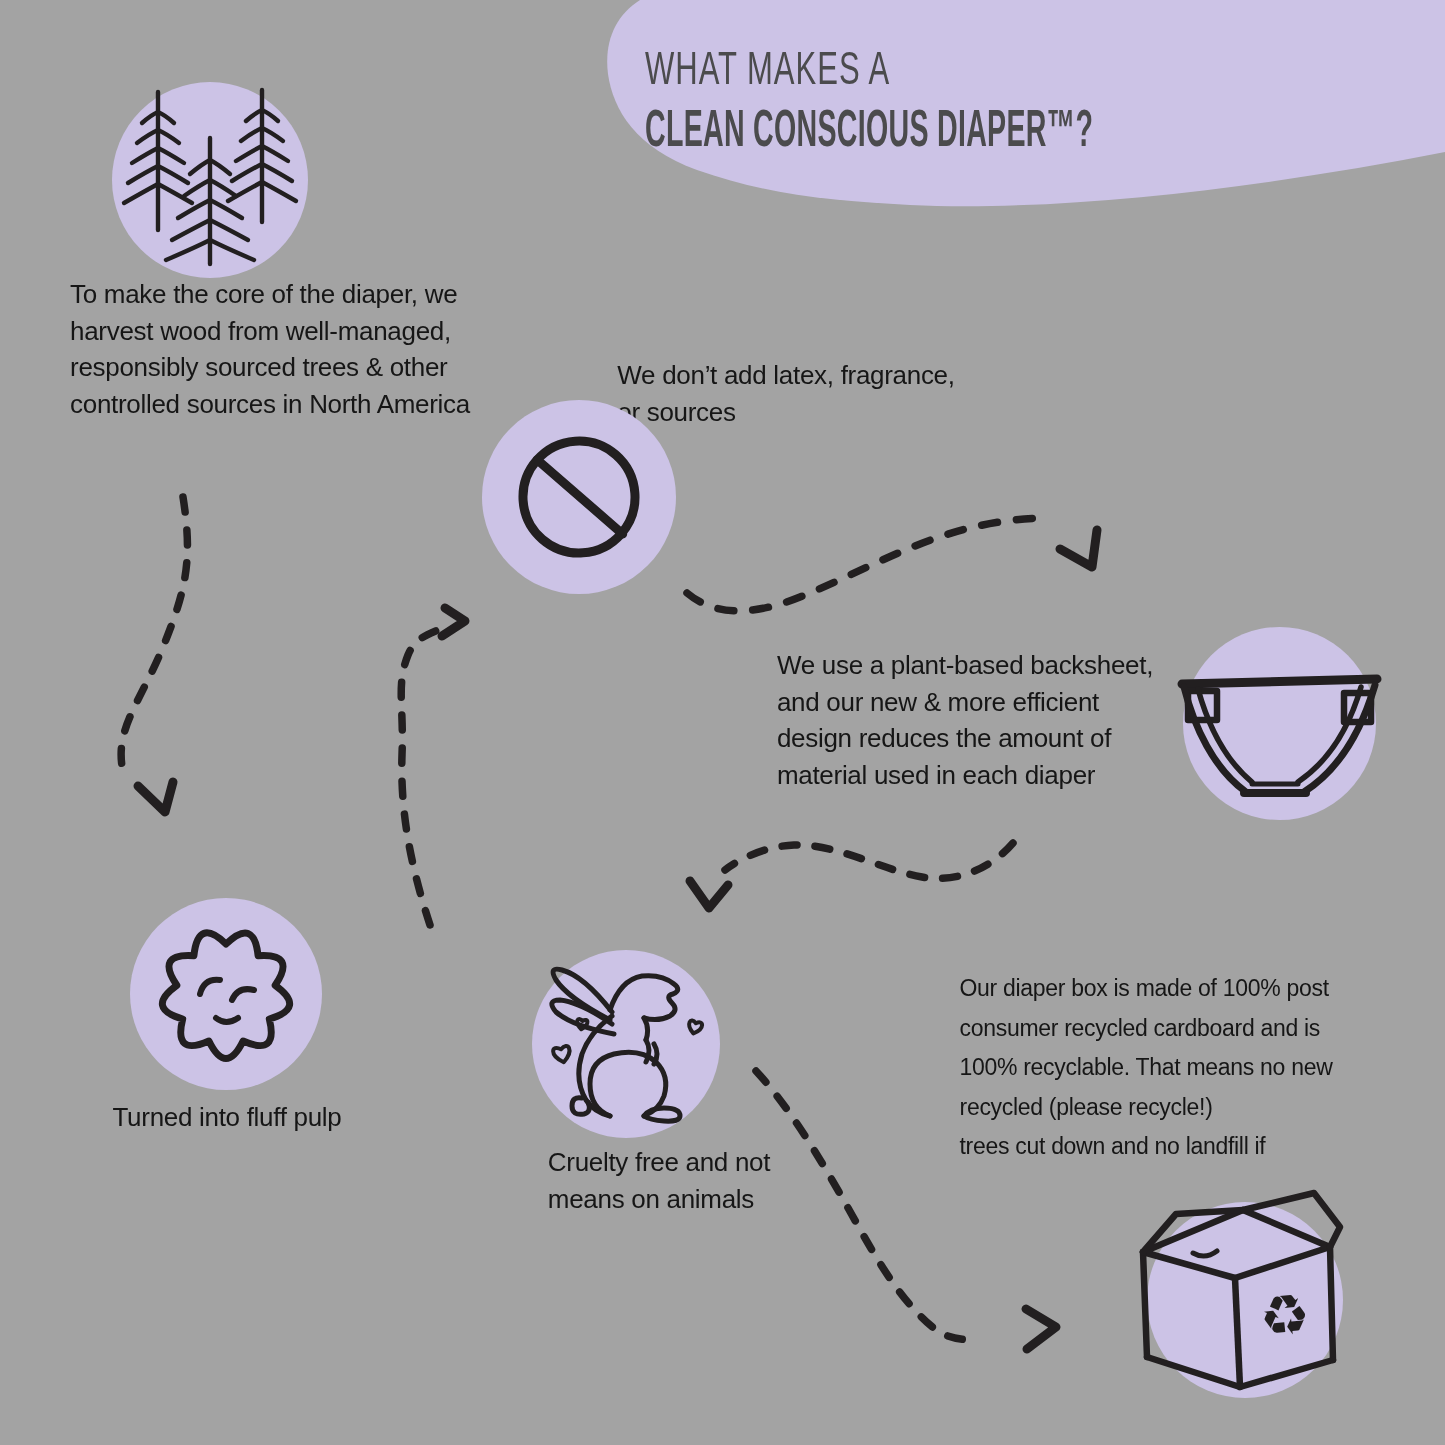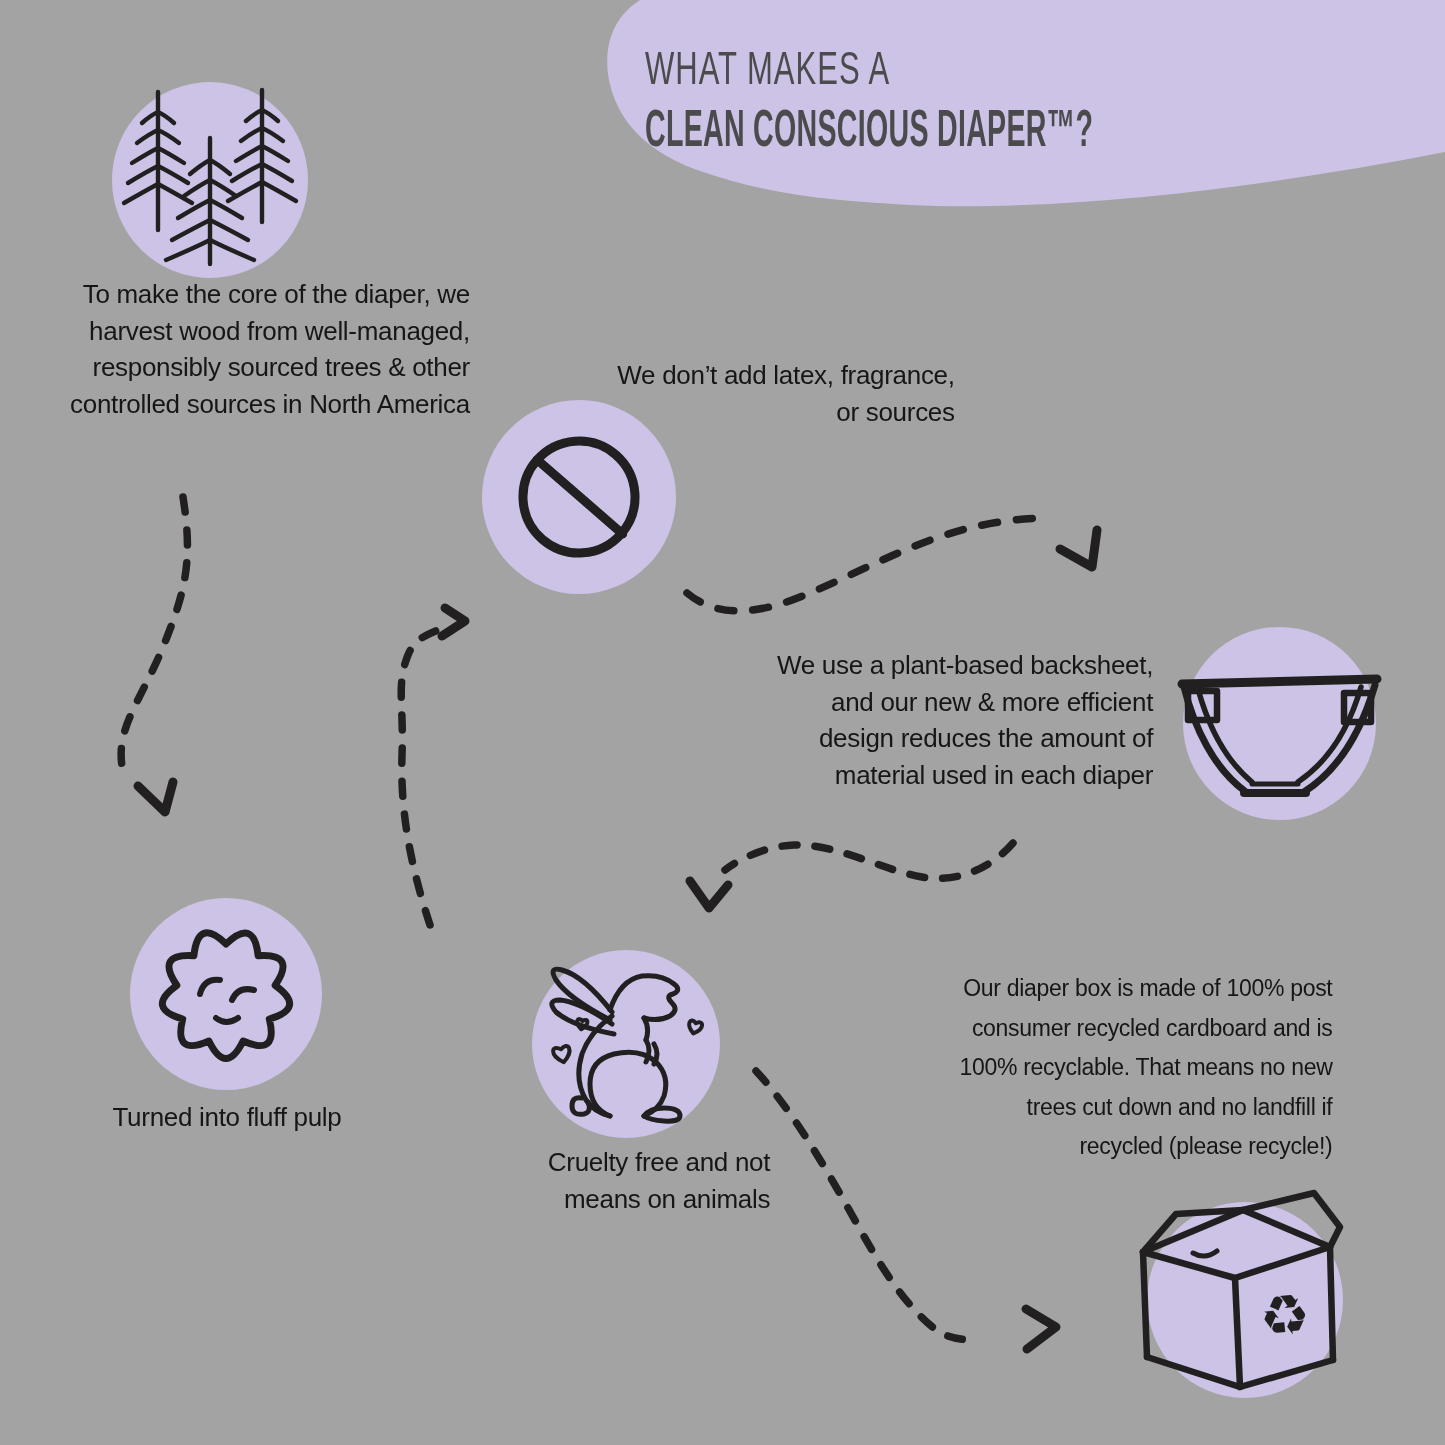--- a/index.html
+++ b/index.html
@@ -4,21 +4,21 @@
 <style>
   html,body{margin:0;padding:0;background:#ffffff;}
   .canvas{
     position:relative;width:1445px;height:1445px;background:#a3a3a3;
     font-family:"Liberation Sans", sans-serif;overflow:hidden;color:#1b1b1b;
   }
   svg{display:block;}
   .abs{position:absolute;}
   .icon-circle{position:absolute;border-radius:50%;background:#ccc3e6;}
   .icon-art{position:absolute;overflow:visible;}
-  .caption{position:absolute;text-align:right;transform:translateX(-50%);
+  .caption{position:absolute;text-align:left;transform:translateX(-50%);
            font-size:26px;line-height:36.5px;letter-spacing:-0.3px;color:#161616;}
   .caption .cap-line{white-space:nowrap;}
   .caption.wide{font-size:23px;line-height:39.5px;}
   .title-block{position:absolute;left:645px;top:42px;color:#4b4b4d;}
   .title-l1,.title-l2{display:inline-block;transform-origin:left center;white-space:nowrap;}
   .title-l1{font-size:47px;font-weight:500;letter-spacing:1.5px;transform:scaleX(.66);}
   .title-l2{font-size:52px;font-weight:700;letter-spacing:.5px;transform:scaleX(.55);margin-top:4px;}
   .title-row{line-height:1.12;}
   .ink{stroke:#221f20;fill:none;stroke-linecap:round;stroke-linejoin:round;}
 </style>
@@ -185,22 +185,22 @@
   </svg>
   <div class="caption" style="left:659px;top:1144px;">
     <div class="cap-line">Cruelty free and not</div>
     <div class="cap-line">means on animals</div>
   </div>
 
   <div class="caption wide" style="left:1146px;top:969px;">
     <div class="cap-line">Our diaper box is made of 100% post</div>
     <div class="cap-line">consumer recycled cardboard and is</div>
     <div class="cap-line">100% recyclable. That means no new</div>
+    <div class="cap-line">recycled (please recycle!)</div>
     <div class="cap-line">trees cut down and no landfill if</div>
-    <div class="cap-line">recycled (please recycle!)</div>
   </div>
   <div class="icon-circle" style="left:1147px;top:1202px;width:196px;height:196px;"></div>
   <svg class="icon-art" style="left:1118px;top:1183px;" width="250" height="240" viewBox="0 0 250 240">
     <g class="ink" stroke-width="6.5">
 
       <path d="M 25 69 L 125 27 L 212 64 L 117 95 Z"></path>
 
       <path d="M 25 69 L 29 174"></path>
       <path d="M 117 95 L 122 204"></path>
       <path d="M 212 64 L 215 177"></path>

